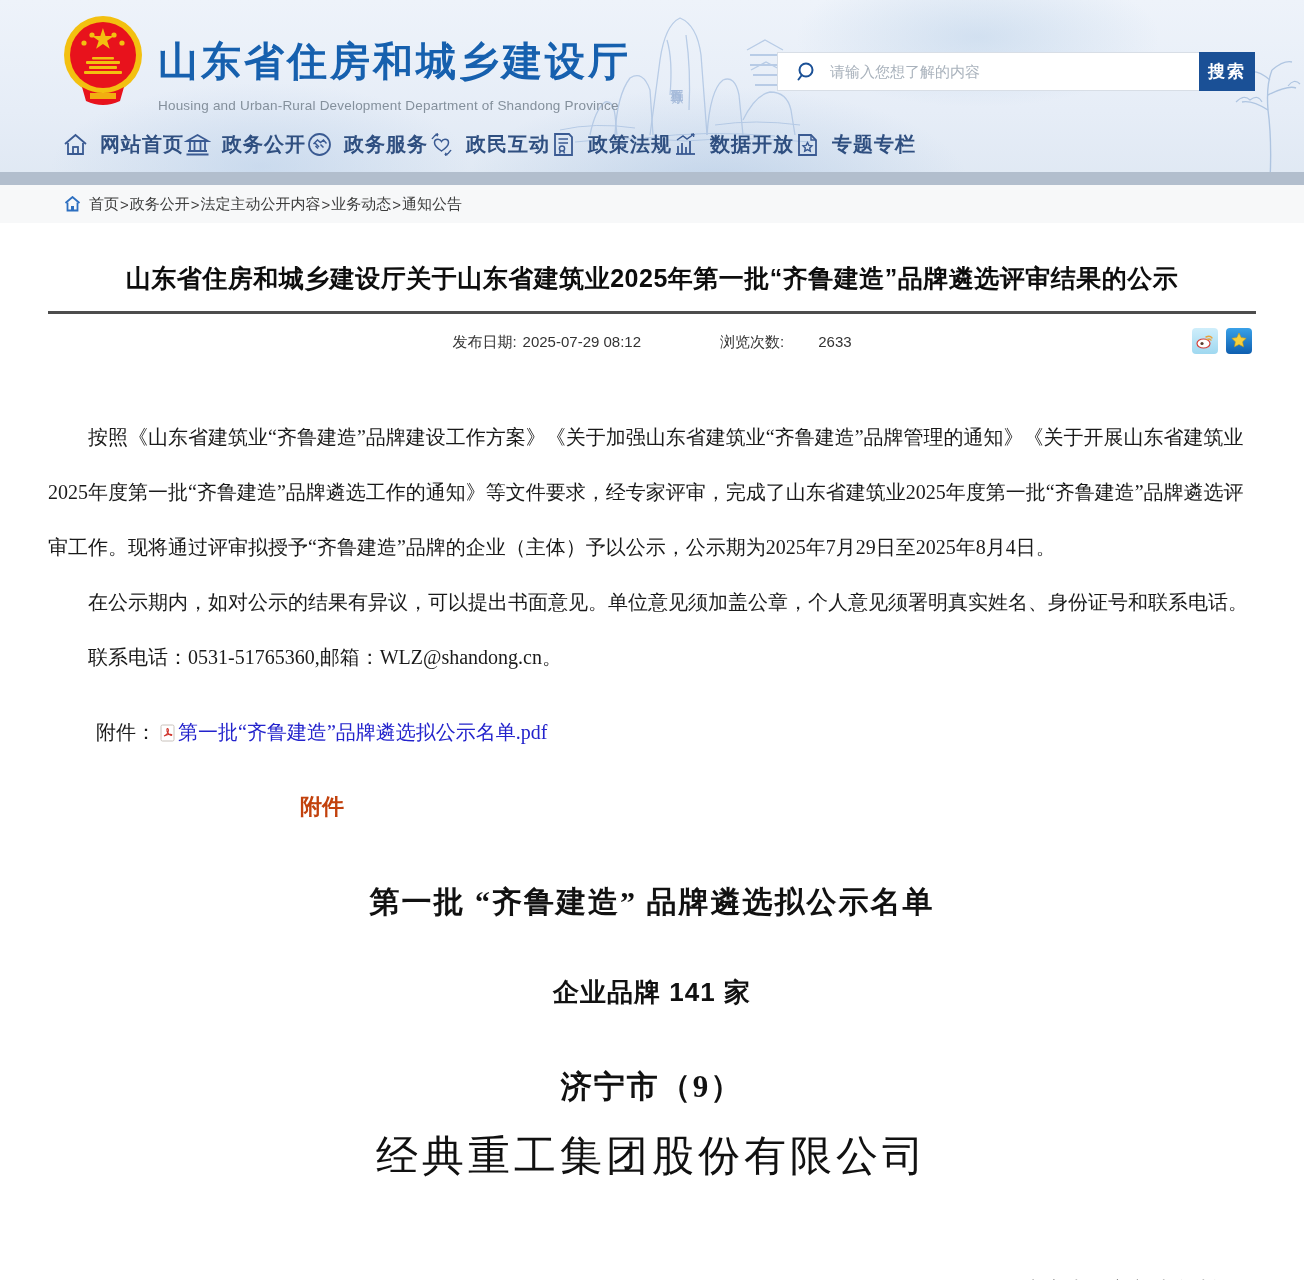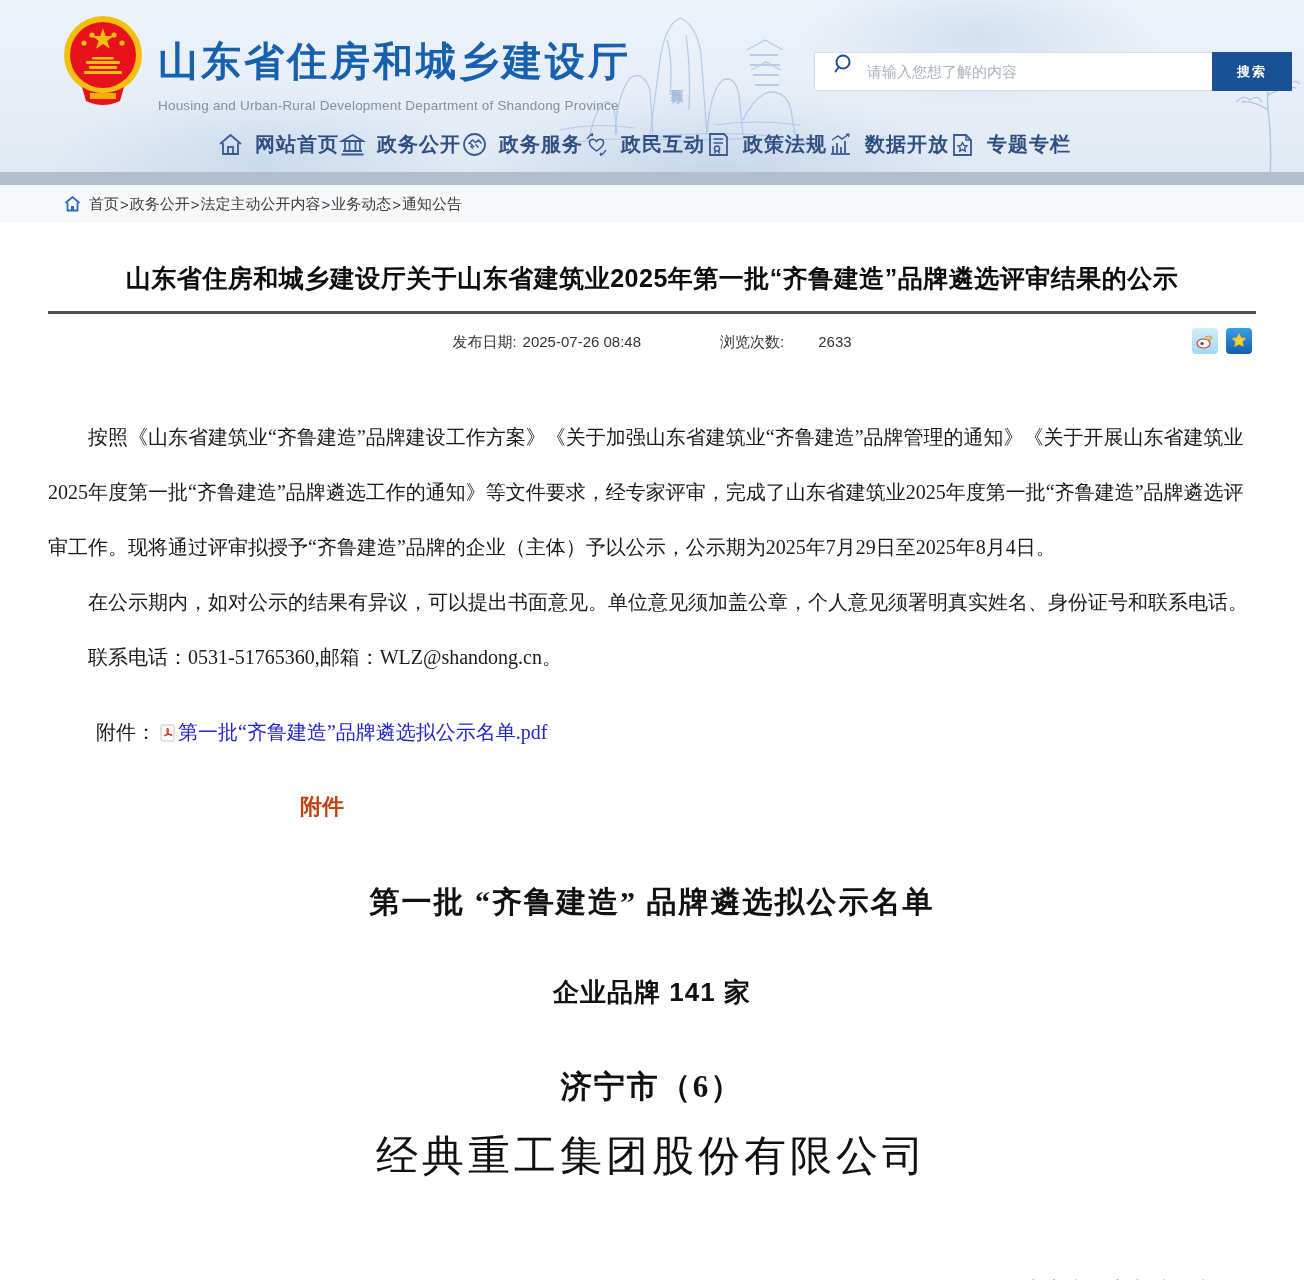--- a/index.html
+++ b/index.html
@@ -15,39 +15,39 @@
       radial-gradient(ellipse 360px 140px at 55% 100%, rgba(140,175,215,.35), transparent 70%),
       linear-gradient(180deg,#eef3fa 0%, #e6edf7 60%, #dfe8f3 100%);
   }
   .deco { position:absolute; pointer-events:none; opacity:.75; }
   .emblem { position:absolute; left:62px; top:13px; width:82px; height:92px; }
   .site-title-wrap { position:absolute; left:158px; top:34px; }
   .site-title { font-size:40px; font-weight:bold; color:#1660ae; letter-spacing:3px; }
   .site-subtitle { font-size:13.5px; color:#84909c; margin-top:9px; letter-spacing:.2px; }
 
   .search-box {
-    position:absolute; left:814px; top:52px; width:478px; height:39px;
-    background:#fff; border:1px solid #d8dee6; display:flex; 
+    position:absolute; left:777px; top:52px; width:478px; height:39px;
+    background:#fff; border:1px solid #d8dee6; display:flex; align-items:center;
   }
   .search-box .mag { margin-left:18px; flex:0 0 auto; }
   .search-input {
     flex:1; border:none; outline:none; height:100%; padding:0 12px;
     font-size:15px; color:#333; background:transparent;
   }
   .search-input::placeholder { color:#a9b2bc; }
   .search-btn {
-    flex:0 0 auto; width:80px; height:39px; margin:-1px -1px -1px 0;
-    background:#1a5096; color:#fff; font-size:13px; font-weight:bold;
+    flex:0 0 auto; width:56px; height:39px; margin:-1px -1px -1px 0;
+    background:#1a5096; color:#fff; font-size:17px; font-weight:bold;
     border:none; cursor:pointer; letter-spacing:2px;
   }
 
   
   .nav {
     position:absolute; left:0; right:0; bottom:13px; height:55px;
-    display:flex; align-items:center; justify-content:center;
+    display:flex; align-items:center; justify-content:flex-start;
     padding:0 78px 0 62px;
   }
   .nav-item { display:flex; align-items:center; gap:11px; cursor:pointer; }
   .nav-item .nicon { width:27px; height:27px; display:block; }
   .nav-label { font-size:20px; font-weight:bold; color:#2f4f80; letter-spacing:1px; }
   .header-strip { position:absolute; left:0; right:0; bottom:0; height:13px; background:#b2becd; }
 
   
   .breadcrumb {
     height:38px; background:#f7f8f9; display:flex; align-items:center;
@@ -238,21 +238,21 @@
   </div>
 
   <div class="main">
 
     <h1 class="article-title">山东省住房和城乡建设厅关于山东省建筑业2025年第一批“齐鲁建造”品牌遴选评审结果的公示</h1>
     <hr class="title-rule">
 
     <div class="meta-row">
       <span class="meta-item">
         <span>发布日期:</span>
-        <span>2025-07-26 08:48</span>
+        <span>2025-07-29 08:12</span>
       </span>
       <span class="meta-gap"></span>
       <span class="meta-item">
         <span>浏览次数:</span>
         <span class="views-val">2633</span>
       </span>
       <span class="share-icons">
         <span class="share-ic" style="background:linear-gradient(180deg,#cfeefb,#9fd8f0);">
           <svg width="18" height="16" viewBox="0 0 18 16">
             <ellipse cx="7.5" cy="10.5" rx="6.5" ry="4.5" fill="#fff" stroke="#d6413a" stroke-width="1.2"></ellipse>
@@ -280,21 +280,21 @@
         <rect x="1" y="1" width="13" height="16" rx="1.5" fill="#fff" stroke="#c9c2bc" stroke-width="1"></rect>
         <path d="M4 12 q2.5 -.5 4 -3.5 q.8 -2.5 .2 -3.5 q-.8 -1 -1.3 .3 q-.5 2 1.8 4.6 q1.9 2 2.9 1.4 q.9 -.7 -1.2 -1 q-2.6 -.1 -6.4 1.7 Z" fill="none" stroke="#d0342c" stroke-width="1.1"></path>
       </svg>
       <a class="attachment-link">第一批“齐鲁建造”品牌遴选拟公示名单.pdf</a>
     </div>
 
     <div class="doc">
       <div class="annex-label">附件</div>
       <div class="doc-title">第一批 “齐鲁建造” 品牌遴选拟公示名单</div>
       <div class="doc-count">企业品牌 141 家</div>
-      <div class="doc-city">济宁市（6）</div>
+      <div class="doc-city">济宁市（9）</div>
       <div class="doc-company">经典重工集团股份有限公司</div>
 
       <div class="sign-block">
         <div class="sign-org">山东省住房和城乡建设厅</div>
 
       </div>
     </div>
 
   </div>
 </div>

